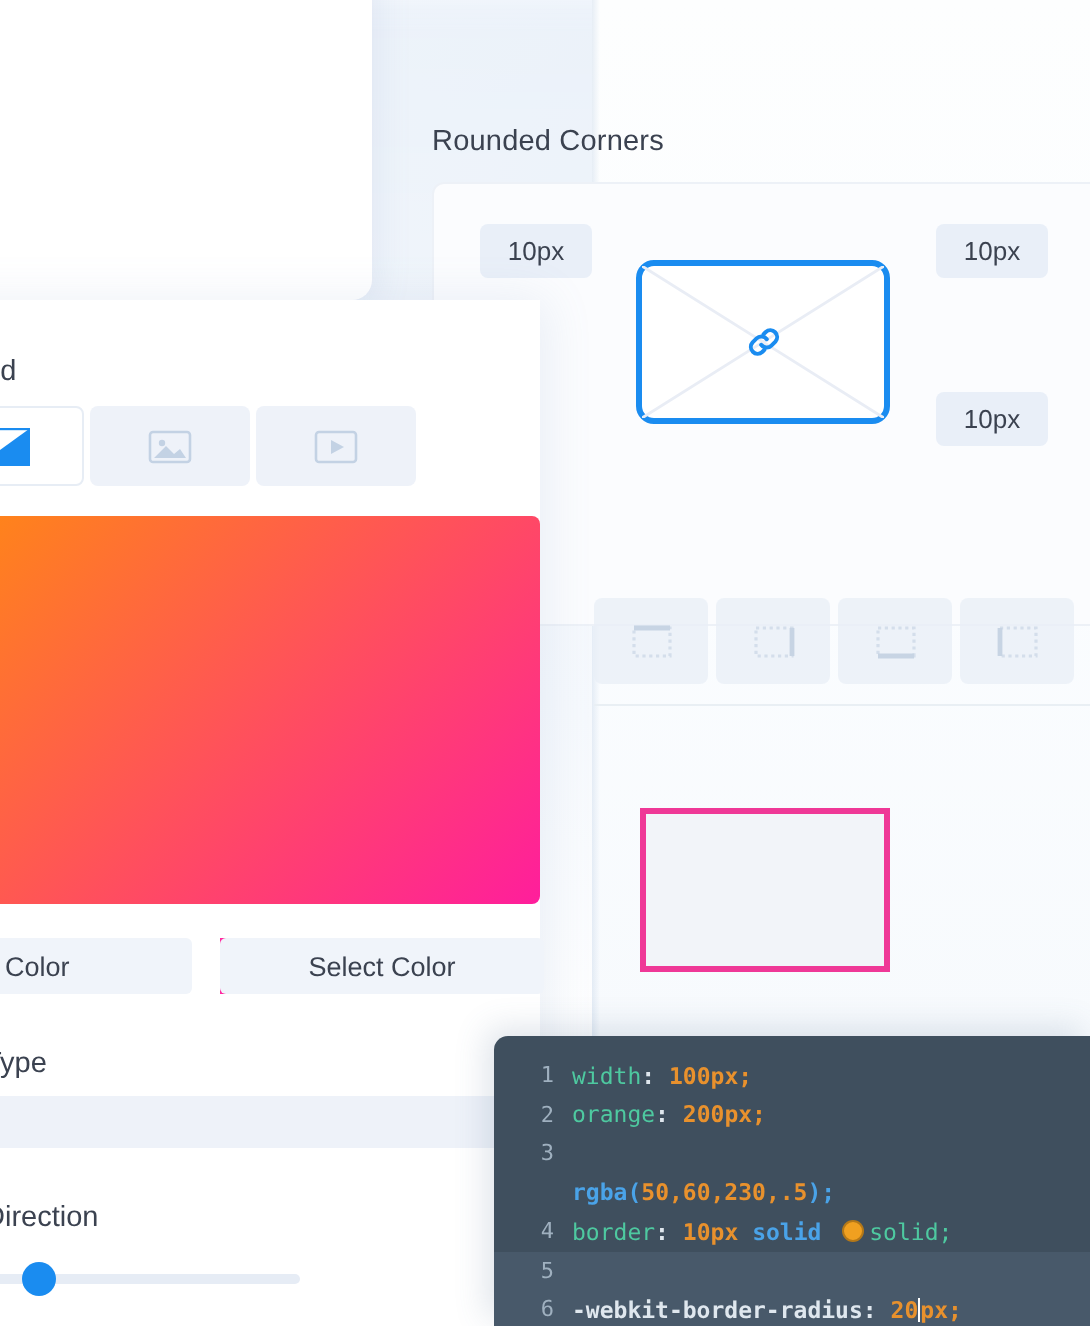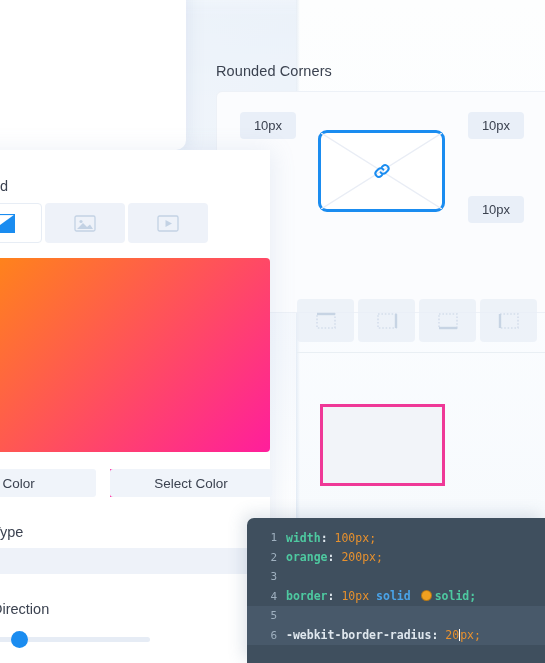--- a/index.html
+++ b/index.html
@@ -155,22 +155,22 @@
     box-shadow:-4px -4px 16px rgba(80,105,140,.18);
   }
   .code-inner{position:absolute;left:0;top:10px;width:100%;}
   .cl{position:relative;height:19.5px;display:flex;align-items:center;white-space:nowrap;}
   .cl.hl{background:#48596a;}
   .ln{
     width:30px;text-align:right;padding-right:9px;color:#9fb0bf;
     font-size:11px;flex:0 0 auto;
   }
   .ctext{flex:1 1 auto;}
-  .k-prop{color:#4ec9a0;font-weight:bold;text-align:right;}
-  .k-num{color:#e8912d;font-weight:normal;}
+  .k-prop{color:#4ec9a0;font-weight:normal;text-align:right;}
+  .k-num{color:#e8912d;font-weight:bold;}
   .k-fn{color:#4aa3e8;font-weight:bold;}
   .k-kw{color:#4aa3e8;font-weight:bold;margin-top:44px;}
   .k-pl{color:#dfe7ee;font-weight:bold;}
   .dot{
     display:inline-block;width:9px;height:9px;border-radius:50%;
     vertical-align:-1px;margin:0 3px;border:1px solid rgba(0,0,0,.25);
   }
   .dot.blue{background:#3c4fe0;}
   .dot.orange{background:#f0a020;}
   .caret{
@@ -291,20 +291,24 @@
 
       <div class="cl">
         <span class="ln">2</span>
         <span class="ctext"><span class="k-prop">orange</span><span class="k-pl">:</span>&nbsp;<span class="k-num">200px</span><span class="k-num">;</span></span>
       </div>
 
       <div class="cl">
         <span class="ln">3</span>
       </div>
 
+      <div class="cl">
+        <span class="ln"></span>
+        <span class="ctext"><span class="k-fn">rgba</span><span class="k-fn">(</span><span class="k-num">50,60,230,.5</span><span class="k-fn">)</span><span class="k-fn">;</span></span>
+      </div>
 
       <div class="cl">
         <span class="ln">4</span>
         <span class="ctext"><span class="k-prop">border</span><span class="k-pl">:</span>&nbsp;<span class="k-num">10px</span>&nbsp;<span class="k-kw">solid</span>&nbsp;<span class="dot orange"></span><span class="k-prop">solid</span><span class="k-prop">;</span></span>
       </div>
 
       <div class="cl hl">
         <span class="ln">5</span>
       </div>
 

